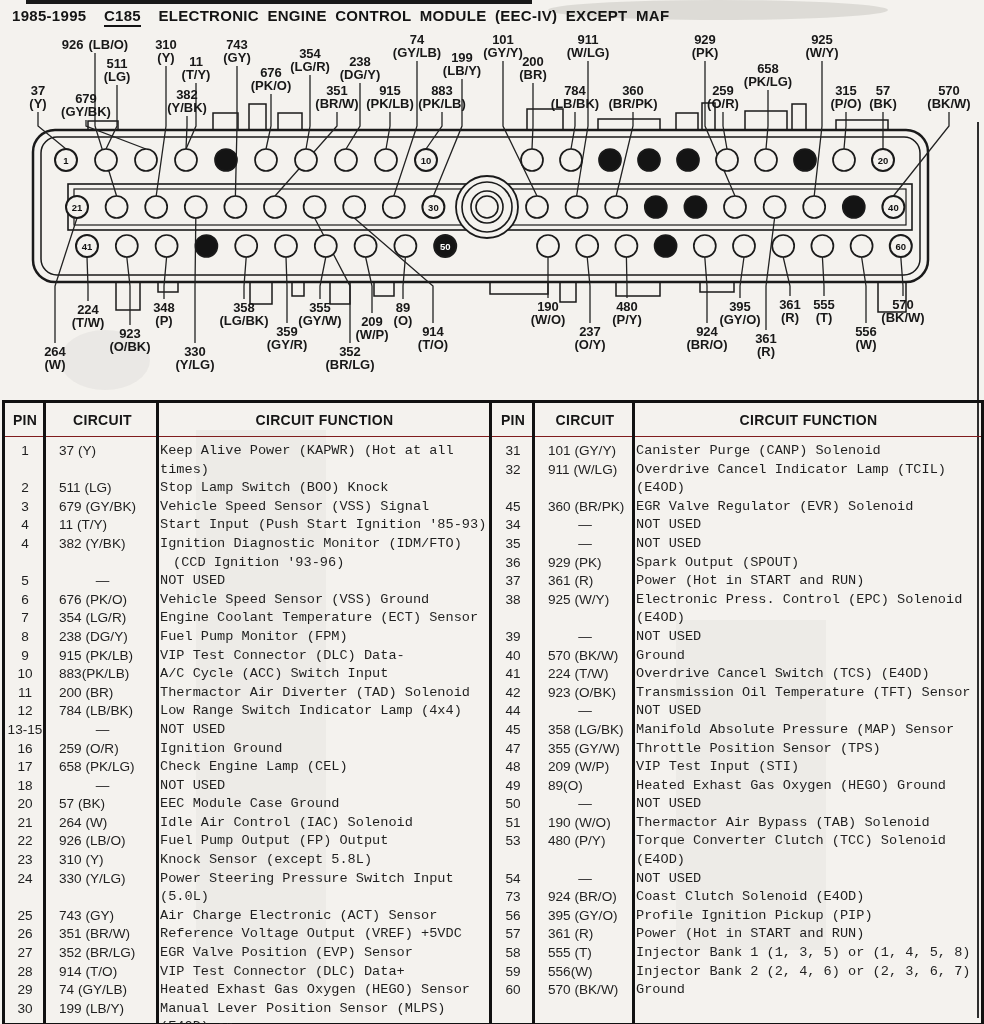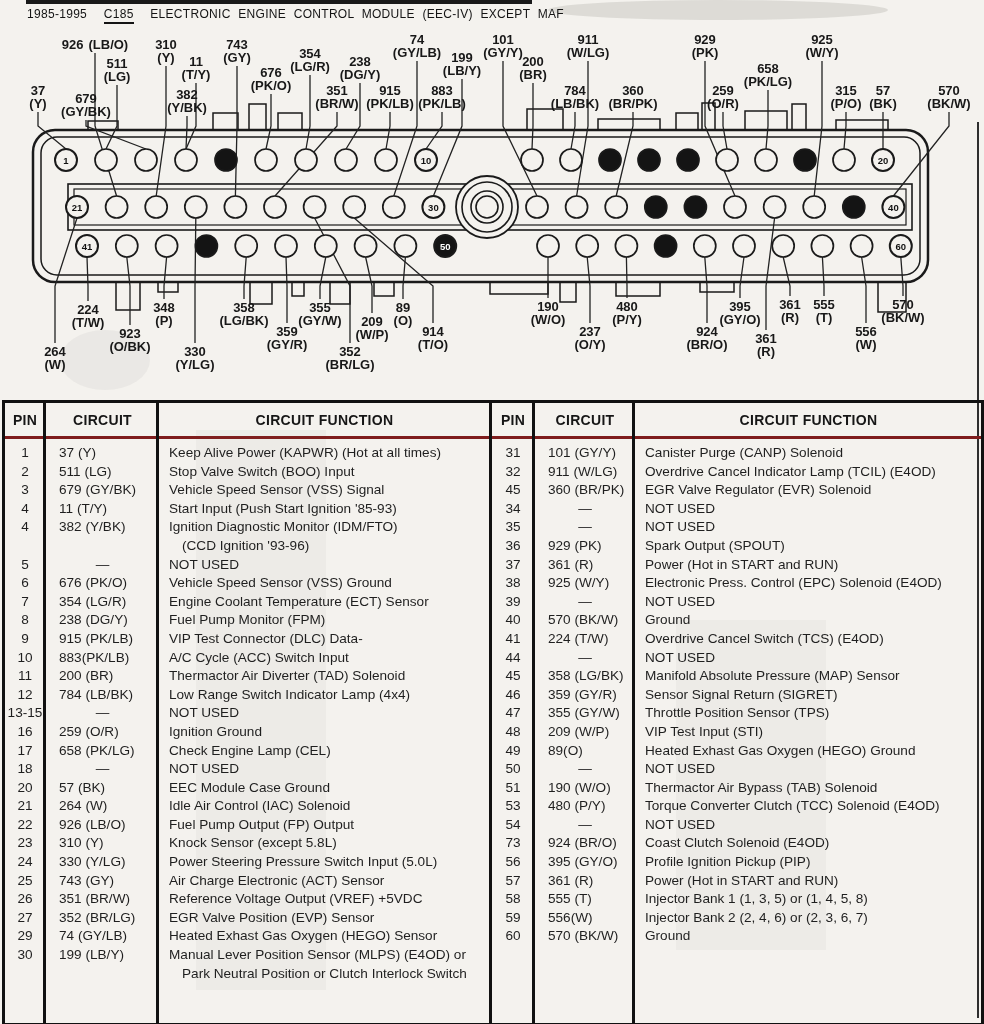--- a/index.html
+++ b/index.html
@@ -5,42 +5,42 @@
   html,body{margin:0;padding:0;}
   .page{position:relative;width:984px;height:1024px;background:#f4f2ee;overflow:hidden;
         font-family:"Liberation Sans","DejaVu Sans",sans-serif;color:#1b1b1b;}
   .topband{position:absolute;left:26px;top:0;width:506px;height:4px;background:#191919;}
   .sm1{position:absolute;left:548px;top:0;width:340px;height:20px;background:rgba(130,128,122,.20);border-radius:50%;}
   .sm2{position:absolute;left:196px;top:430px;width:130px;height:560px;background:rgba(120,118,112,.05);}
   .sm3{position:absolute;left:676px;top:620px;width:150px;height:330px;background:rgba(120,118,112,.05);}
   .sm4{position:absolute;left:60px;top:330px;width:90px;height:60px;background:rgba(120,118,112,.07);border-radius:50%;}
   .edge-line{position:absolute;left:977px;top:122px;width:2px;height:896px;background:#2e2e2e;}
 
-  .title{position:absolute;left:27px;top:7px;font-size:12px;font-weight:normal;letter-spacing:.3px;word-spacing:4px;color:#141414;white-space:nowrap;}
+  .title{position:absolute;left:12px;top:7px;font-size:15px;font-weight:bold;letter-spacing:.3px;word-spacing:4px;color:#141414;white-space:nowrap;}
   .title span{margin-right:9px;}
   .title .uline{border-bottom:2px solid #141414;padding-bottom:1px;}
 
   .diagram{position:absolute;left:0;top:30px;width:984px;height:366px;}
   .diagram svg{display:block;width:984px;height:366px;}
   .lbl{font-family:"Liberation Sans","DejaVu Sans",sans-serif;font-size:13px;font-weight:700;fill:#181818;}
   .pn{font-family:"Liberation Sans","DejaVu Sans",sans-serif;font-size:9.5px;font-weight:700;}
 
   .tables{position:absolute;left:2px;top:400px;width:976px;height:620px;border:3px solid #111;display:flex;background:transparent;}
   .tw{position:relative;height:100%;box-sizing:border-box;}
   .tw.left{width:487px;border-right:3px solid #111;}
   .tw.right{flex:1;}
   .vline{position:absolute;top:0;bottom:0;width:2.5px;background:#111;}
   table{width:100%;border-collapse:collapse;table-layout:fixed;}
-  th{height:31px;font-size:14px;font-weight:bold;text-align:center;vertical-align:middle;border-bottom:3px solid #7f1d1d;letter-spacing:.3px;color:#161616;}
+  th{height:31px;font-size:14px;font-weight:bold;text-align:center;vertical-align:middle;border-bottom:1px solid #7f1d1d;letter-spacing:.3px;color:#161616;}
   td{padding:0;vertical-align:top;font-size:13.6px;line-height:18.6px;color:#1f1f1f;}
   tbody tr:first-child td{padding-top:5px;}
   .col-pin{text-align:center;}
   .col-circuit{padding-left:14px;}
   .col-circuit.dash{padding-left:0;text-align:center;}
-  .col-func{padding-left:9px;}
+  .col-func{font-family:Liberation Mono, monospace;}
   .func-line2{padding-left:13px;}
 </style>
 </head>
 <body>
 
 <div class="page">
   <div class="sm1"></div>
   <div class="sm2"></div>
   <div class="sm3"></div>
   <div class="sm4"></div>
@@ -275,21 +275,21 @@
               <td class="col-pin">1</td>
               <td class="col-circuit">37 (Y)</td>
               <td class="col-func">
                 <div>Keep Alive Power (KAPWR) (Hot at all times)</div>
               </td>
             </tr>
             <tr>
               <td class="col-pin">2</td>
               <td class="col-circuit">511 (LG)</td>
               <td class="col-func">
-                <div>Stop Valve Switch (BOO) Input</div>
+                <div>Stop Lamp Switch (BOO) Knock</div>
               </td>
             </tr>
             <tr>
               <td class="col-pin">3</td>
               <td class="col-circuit">679 (GY/BK)</td>
               <td class="col-func">
                 <div>Vehicle Speed Sensor (VSS) Signal</div>
               </td>
             </tr>
             <tr>
@@ -438,20 +438,27 @@
               <td class="col-circuit">351 (BR/W)</td>
               <td class="col-func">
                 <div>Reference Voltage Output (VREF) +5VDC</div>
               </td>
             </tr>
             <tr>
               <td class="col-pin">27</td>
               <td class="col-circuit">352 (BR/LG)</td>
               <td class="col-func">
                 <div>EGR Valve Position (EVP) Sensor</div>
+              </td>
+            </tr>
+            <tr>
+              <td class="col-pin">28</td>
+              <td class="col-circuit">914 (T/O)</td>
+              <td class="col-func">
+                <div>VIP Test Connector (DLC) Data+</div>
               </td>
             </tr>
             <tr>
               <td class="col-pin">29</td>
               <td class="col-circuit">74 (GY/LB)</td>
               <td class="col-func">
                 <div>Heated Exhast Gas Oxygen (HEGO) Sensor</div>
               </td>
             </tr>
             <tr>
@@ -548,38 +555,38 @@
               </td>
             </tr>
             <tr>
               <td class="col-pin">41</td>
               <td class="col-circuit">224 (T/W)</td>
               <td class="col-func">
                 <div>Overdrive Cancel Switch (TCS) (E4OD)</div>
               </td>
             </tr>
             <tr>
+              <td class="col-pin">42</td>
+              <td class="col-circuit">923 (O/BK)</td>
+              <td class="col-func">
+                <div>Transmission Oil Temperature (TFT) Sensor</div>
+              </td>
+            </tr>
+            <tr>
               <td class="col-pin">44</td>
               <td class="col-circuit dash">—</td>
               <td class="col-func">
                 <div>NOT USED</div>
               </td>
             </tr>
             <tr>
               <td class="col-pin">45</td>
               <td class="col-circuit">358 (LG/BK)</td>
               <td class="col-func">
                 <div>Manifold Absolute Pressure (MAP) Sensor</div>
-              </td>
-            </tr>
-            <tr>
-              <td class="col-pin">46</td>
-              <td class="col-circuit">359 (GY/R)</td>
-              <td class="col-func">
-                <div>Sensor Signal Return (SIGRET)</div>
               </td>
             </tr>
             <tr>
               <td class="col-pin">47</td>
               <td class="col-circuit">355 (GY/W)</td>
               <td class="col-func">
                 <div>Throttle Position Sensor (TPS)</div>
               </td>
             </tr>
             <tr>

